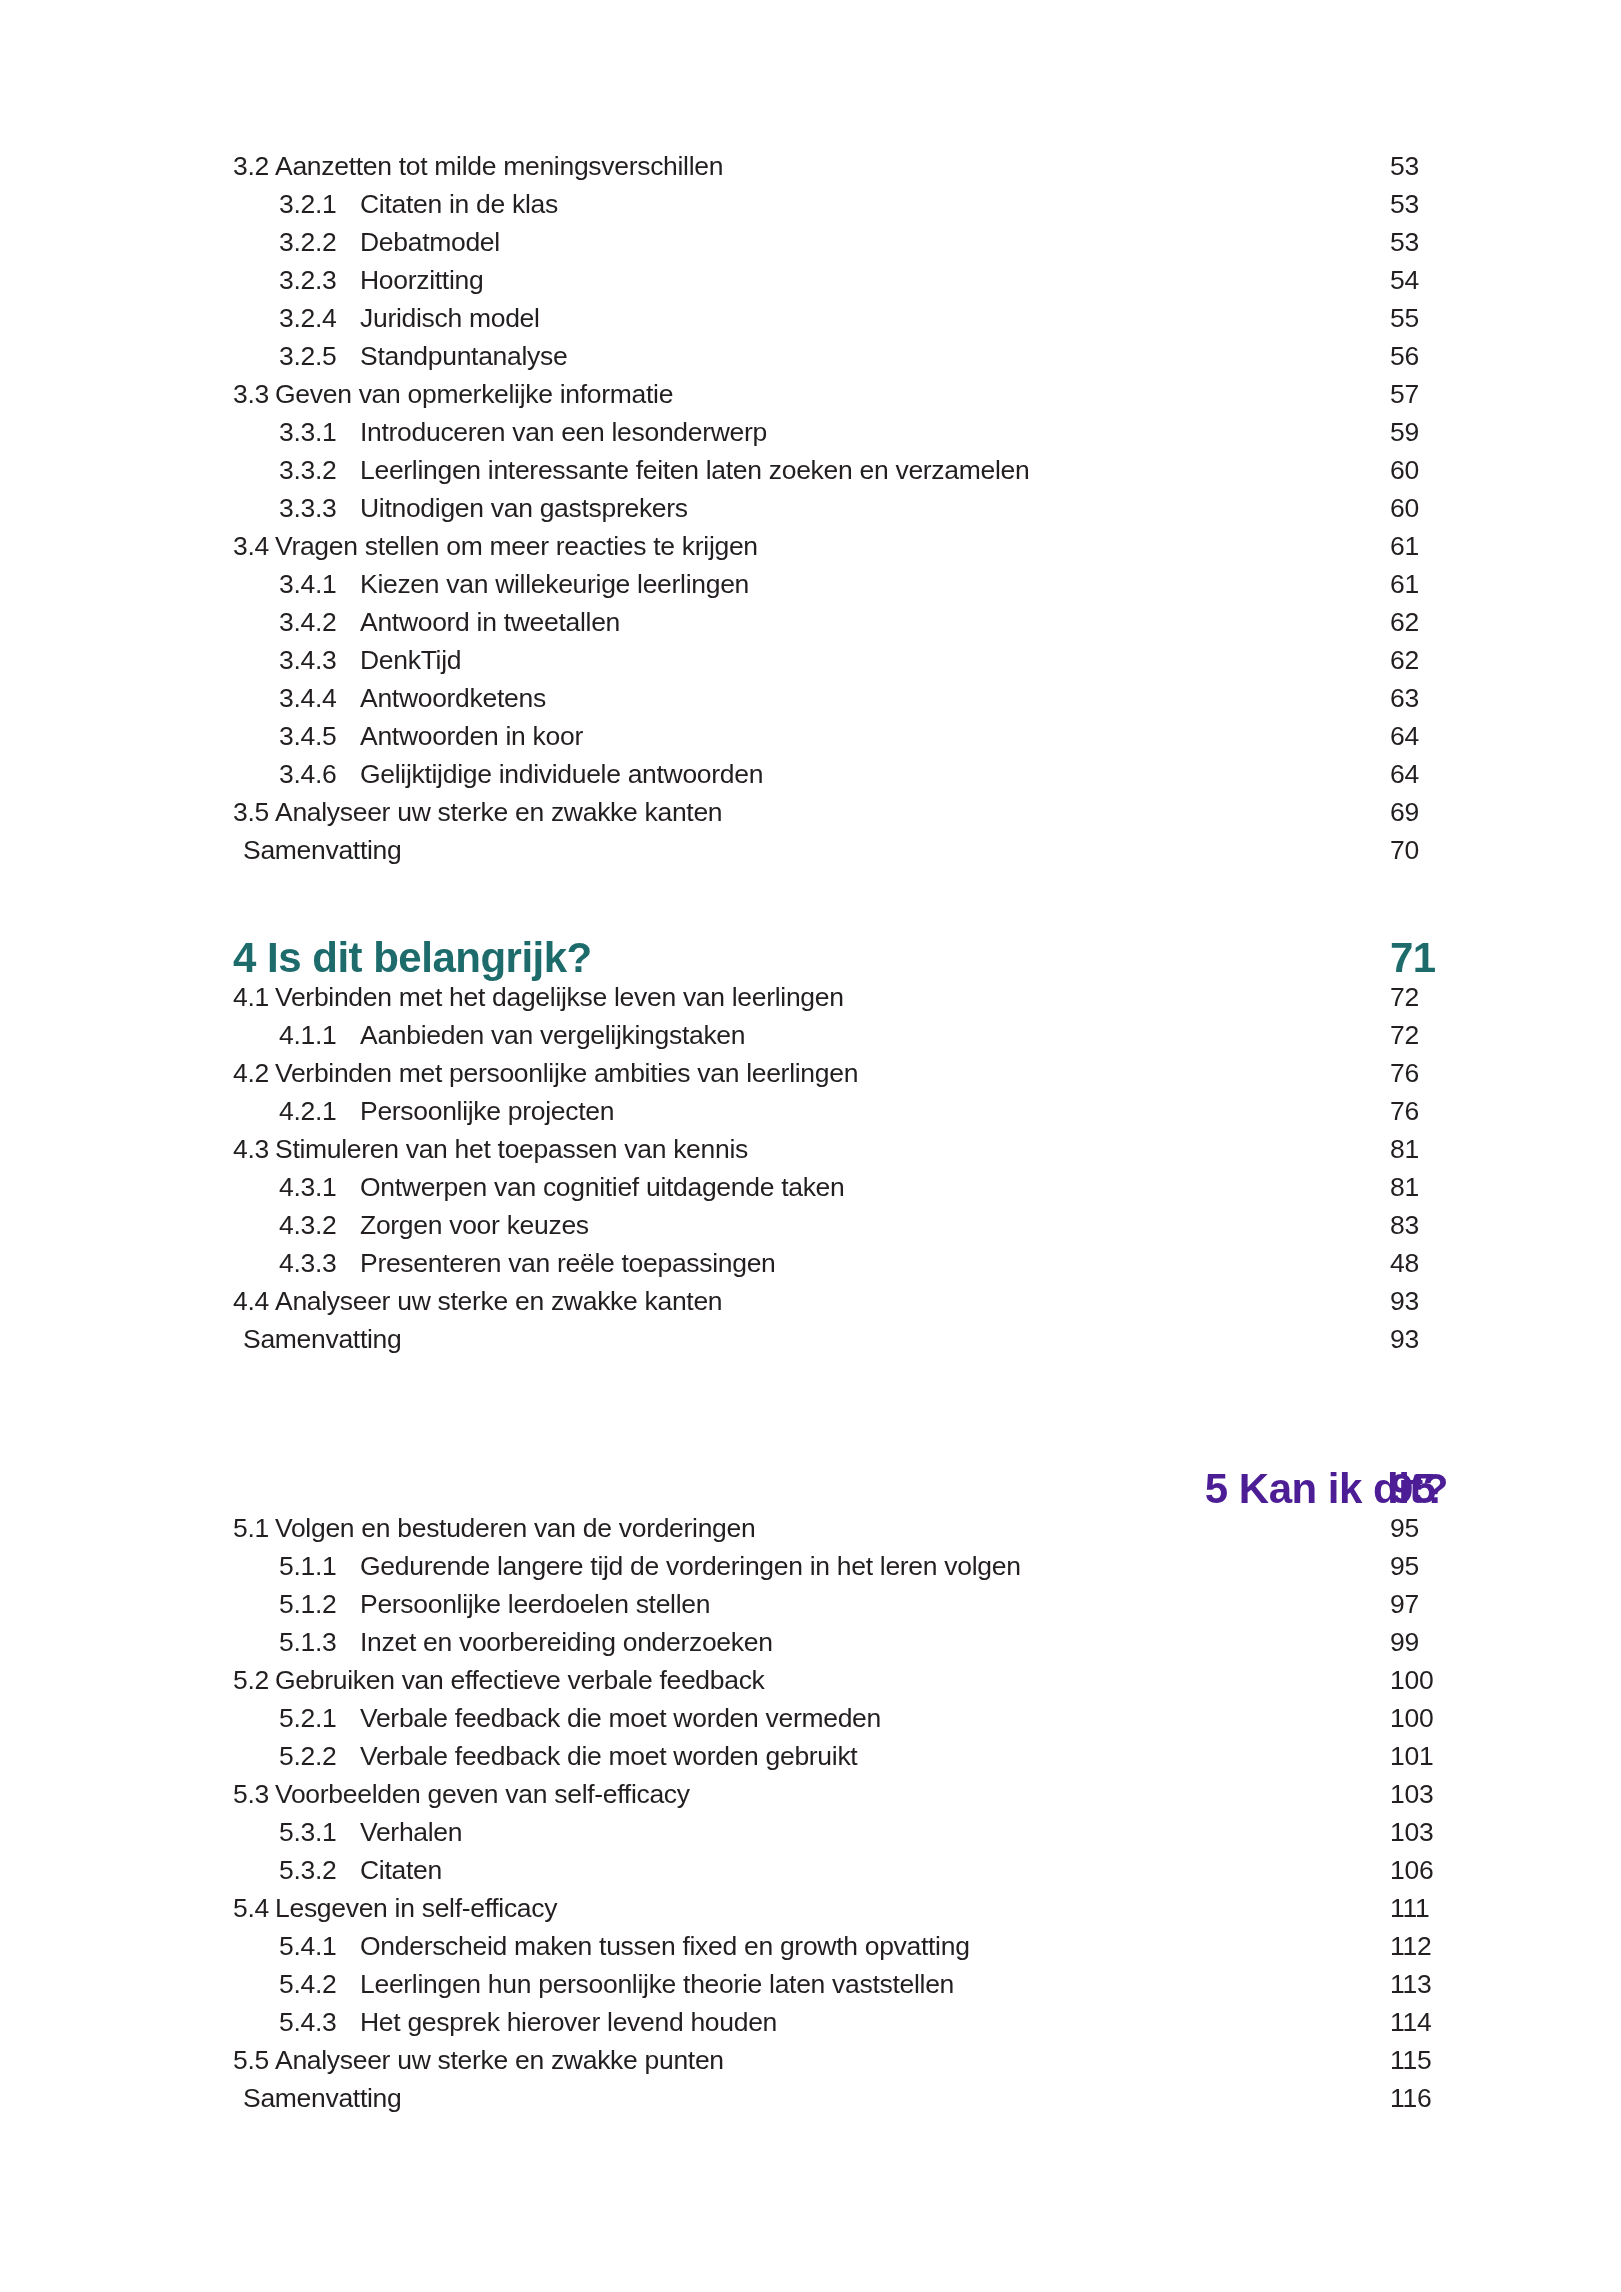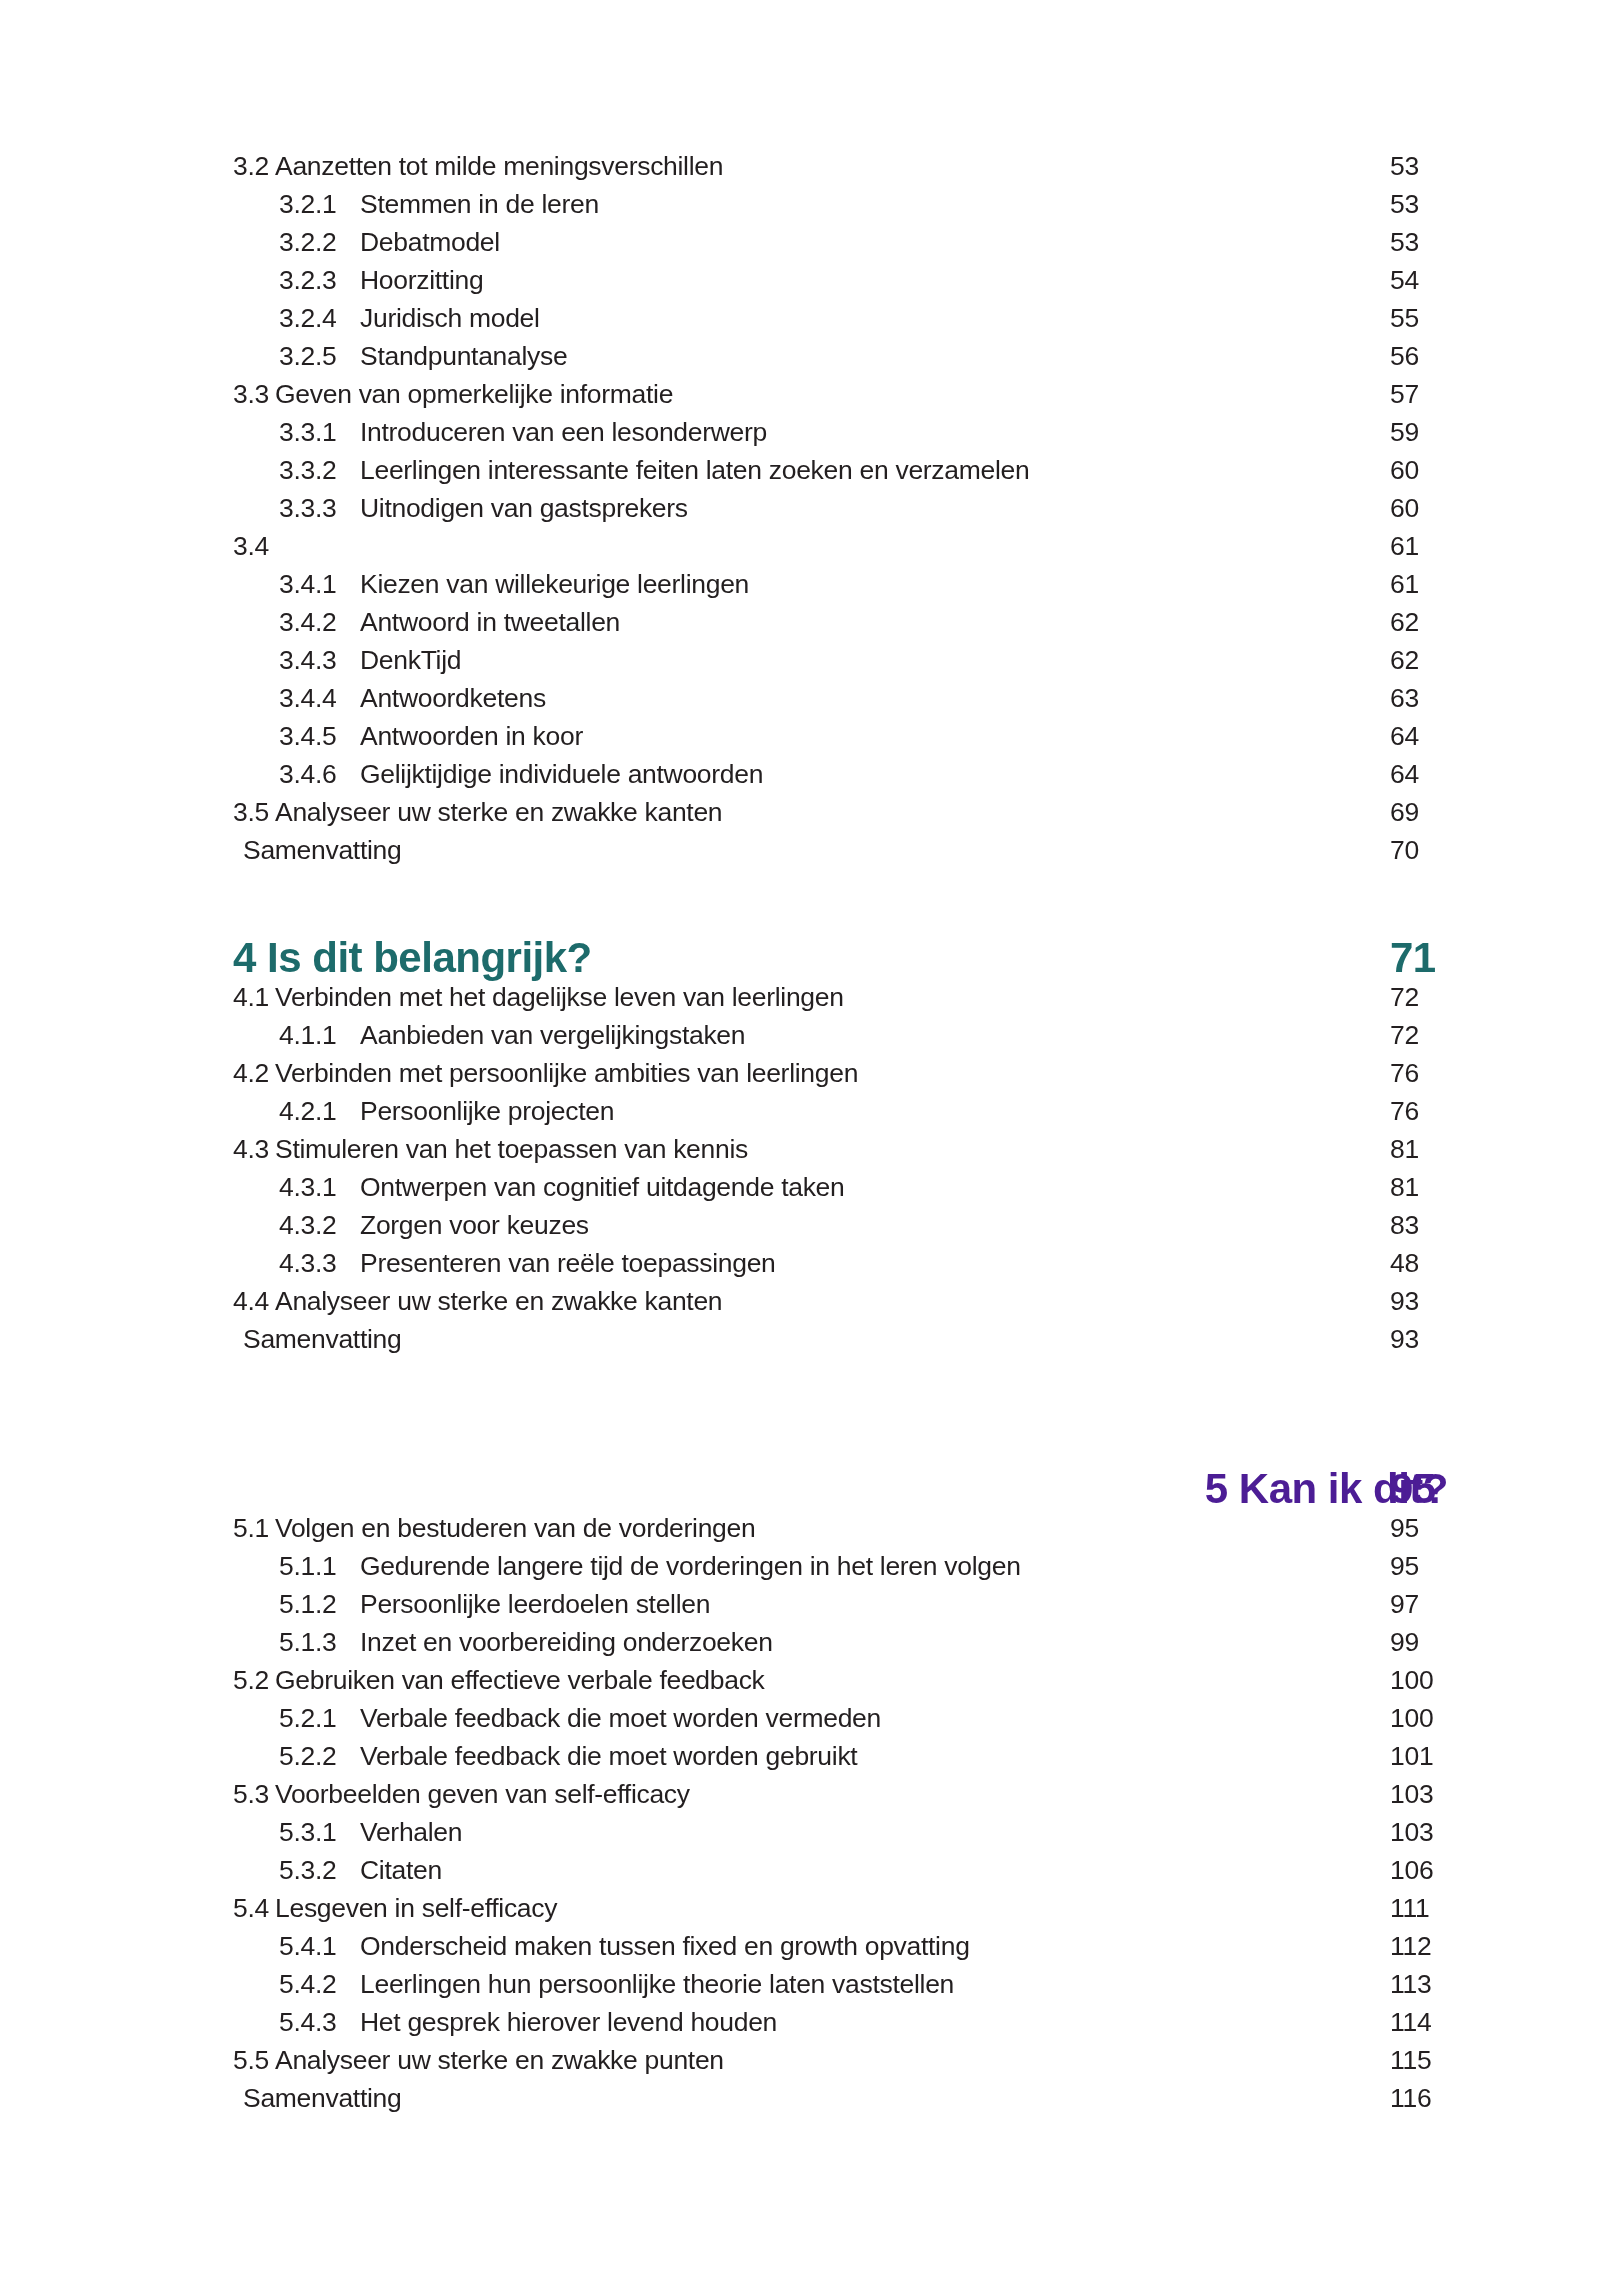--- a/index.html
+++ b/index.html
@@ -31,21 +31,21 @@
 
 <div class="page" style="color: rgb(35, 31, 32);">
   <div class="chapter" id="ch0" style="top:147px;">
       <div class="row">
         <span class="num">3.2</span>
         <span class="title">Aanzetten tot milde meningsverschillen</span>
         <span class="page-no">53</span>
       </div>
       <div class="row sub">
         <span class="num">3.2.1</span>
-        <span class="title">Stemmen in de leren</span>
+        <span class="title">Citaten in de klas</span>
         <span class="page-no">53</span>
       </div>
       <div class="row sub">
         <span class="num">3.2.2</span>
         <span class="title">Debatmodel</span>
         <span class="page-no">53</span>
       </div>
       <div class="row sub">
         <span class="num">3.2.3</span>
         <span class="title">Hoorzitting</span>
@@ -76,20 +76,21 @@
         <span class="title">Leerlingen interessante feiten laten zoeken en verzamelen</span>
         <span class="page-no">60</span>
       </div>
       <div class="row sub">
         <span class="num">3.3.3</span>
         <span class="title">Uitnodigen van gastsprekers</span>
         <span class="page-no">60</span>
       </div>
       <div class="row">
         <span class="num">3.4</span>
+        <span class="title">Vragen stellen om meer reacties te krijgen</span>
         <span class="page-no">61</span>
       </div>
       <div class="row sub">
         <span class="num">3.4.1</span>
         <span class="title">Kiezen van willekeurige leerlingen</span>
         <span class="page-no">61</span>
       </div>
       <div class="row sub">
         <span class="num">3.4.2</span>
         <span class="title">Antwoord in tweetallen</span>

